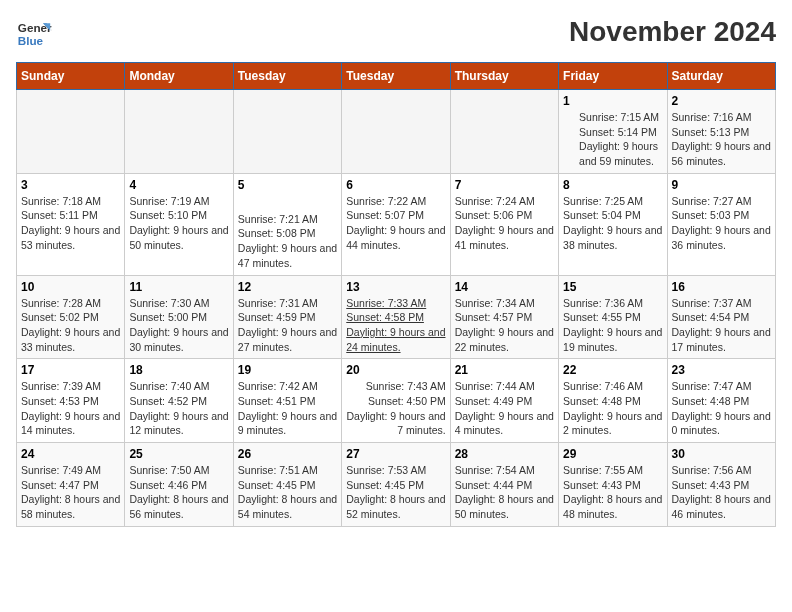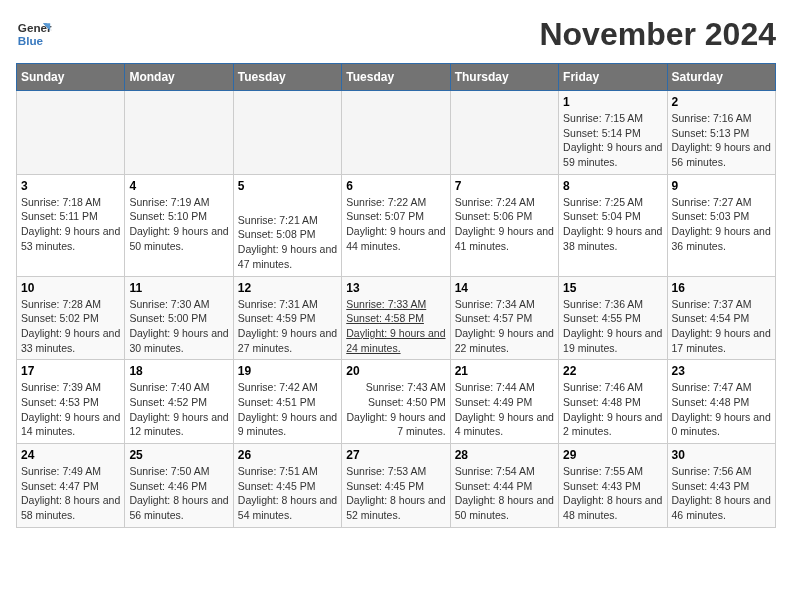--- a/index.html
+++ b/index.html
@@ -22,36 +22,36 @@
       gap: 4px;
     }
     .logo-icon {
       width: 36px;
       height: 36px;
     }
     .title-area {
       text-align: right;
     }
     .title-area h1 {
-      font-size: 32px;
+      font-size: 28px;
       font-weight: bold;
       color: #333;
     }
     .title-area h2 {
       font-size: 16px;
       font-weight: normal;
       color: #333;
     }
     .calendar {
       width: 100%;
       border-collapse: collapse;
       font-size: 11px;
     }
     .calendar thead th {
-      background-color: #737373;
+      background-color: #c2410c;
       color: #fff;
       padding: 6px 4px;
       text-align: left;
       font-weight: bold;
       font-size: 12px;
       border: 1px solid #2e6aa8;
     }
     .calendar tbody td {
       border: 1px solid #ccc;
       vertical-align: top;
@@ -112,21 +112,21 @@
   </thead>
   <tbody id="calendar-body">
   <tr>
         <td class="empty-cell"></td>
         <td class="empty-cell"></td>
         <td class="empty-cell"></td>
         <td class="empty-cell"></td>
         <td class="empty-cell"></td>
         <td>
           <span class="day-number">1</span>
-          <div class="day-info" style="white-space: pre-line;">Sunrise: 7:15 AM
+          <div class="day-info" style="white-space: pre-line; margin-left: 16px;">Sunrise: 7:15 AM
 Sunset: 5:14 PM
 Daylight: 9 hours and 59 minutes.</div>
         </td>
         <td>
           <span class="day-number">2</span>
           <div class="day-info" style="white-space: pre-line;">Sunrise: 7:16 AM
 Sunset: 5:13 PM
 Daylight: 9 hours and 56 minutes.</div>
         </td>
       </tr>

